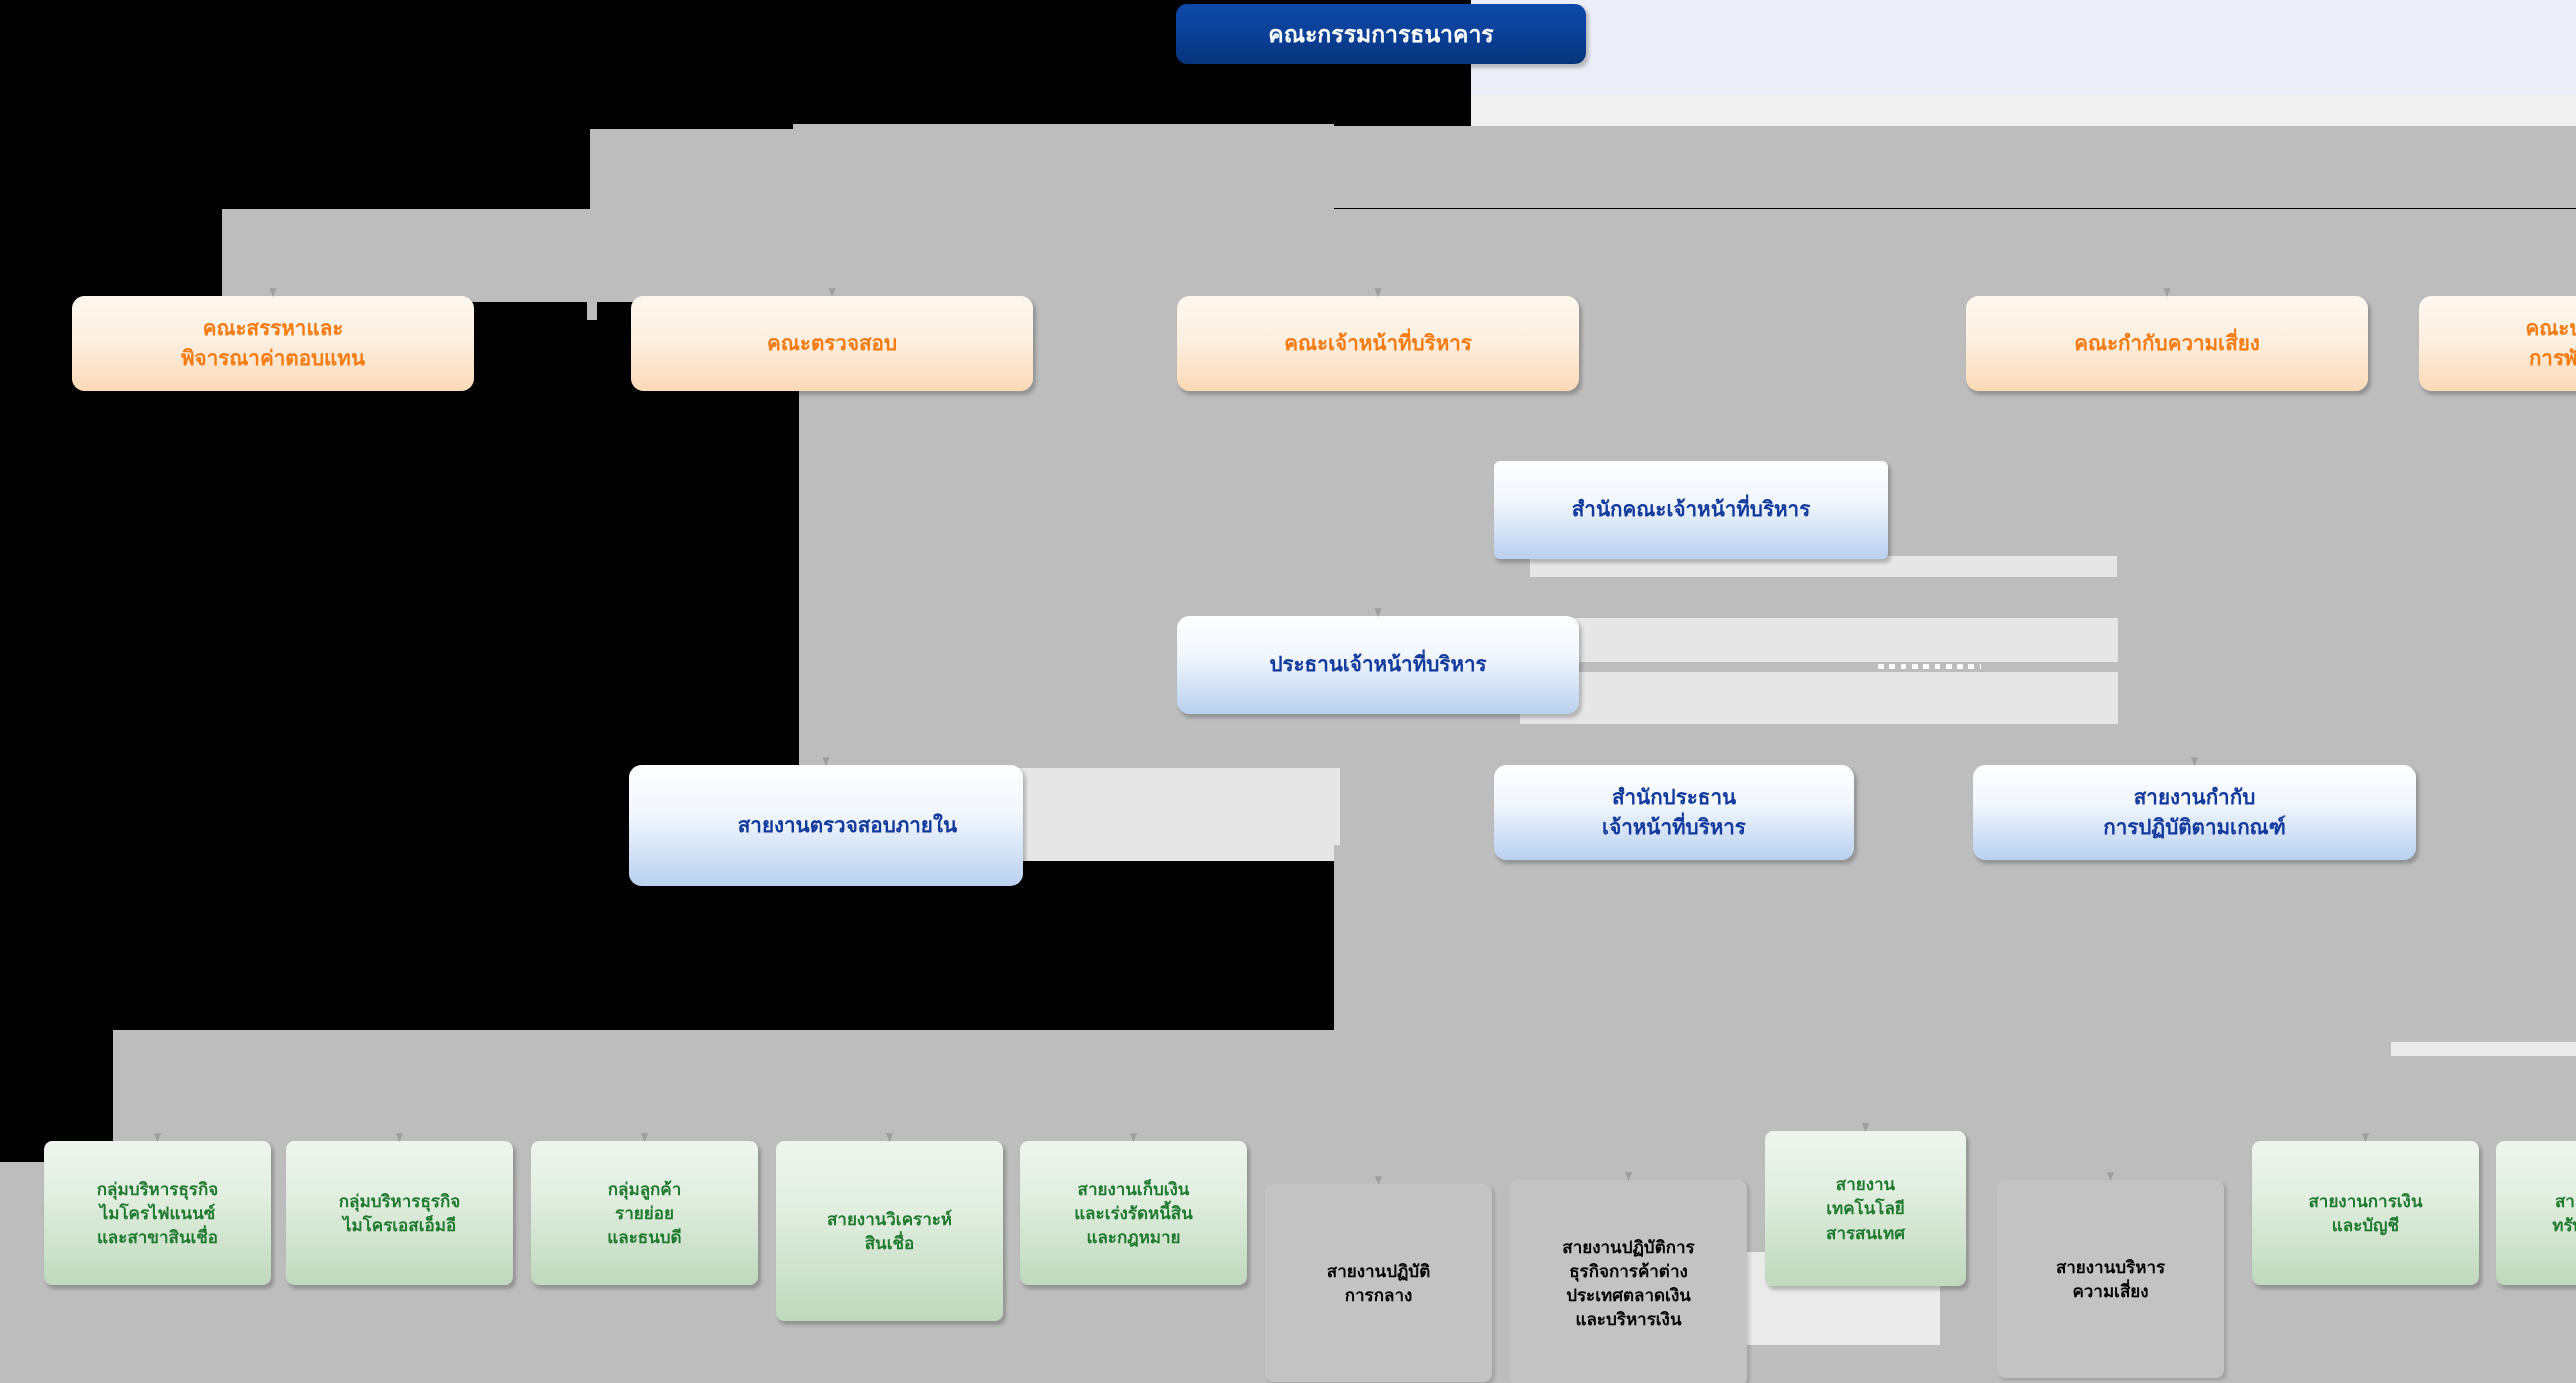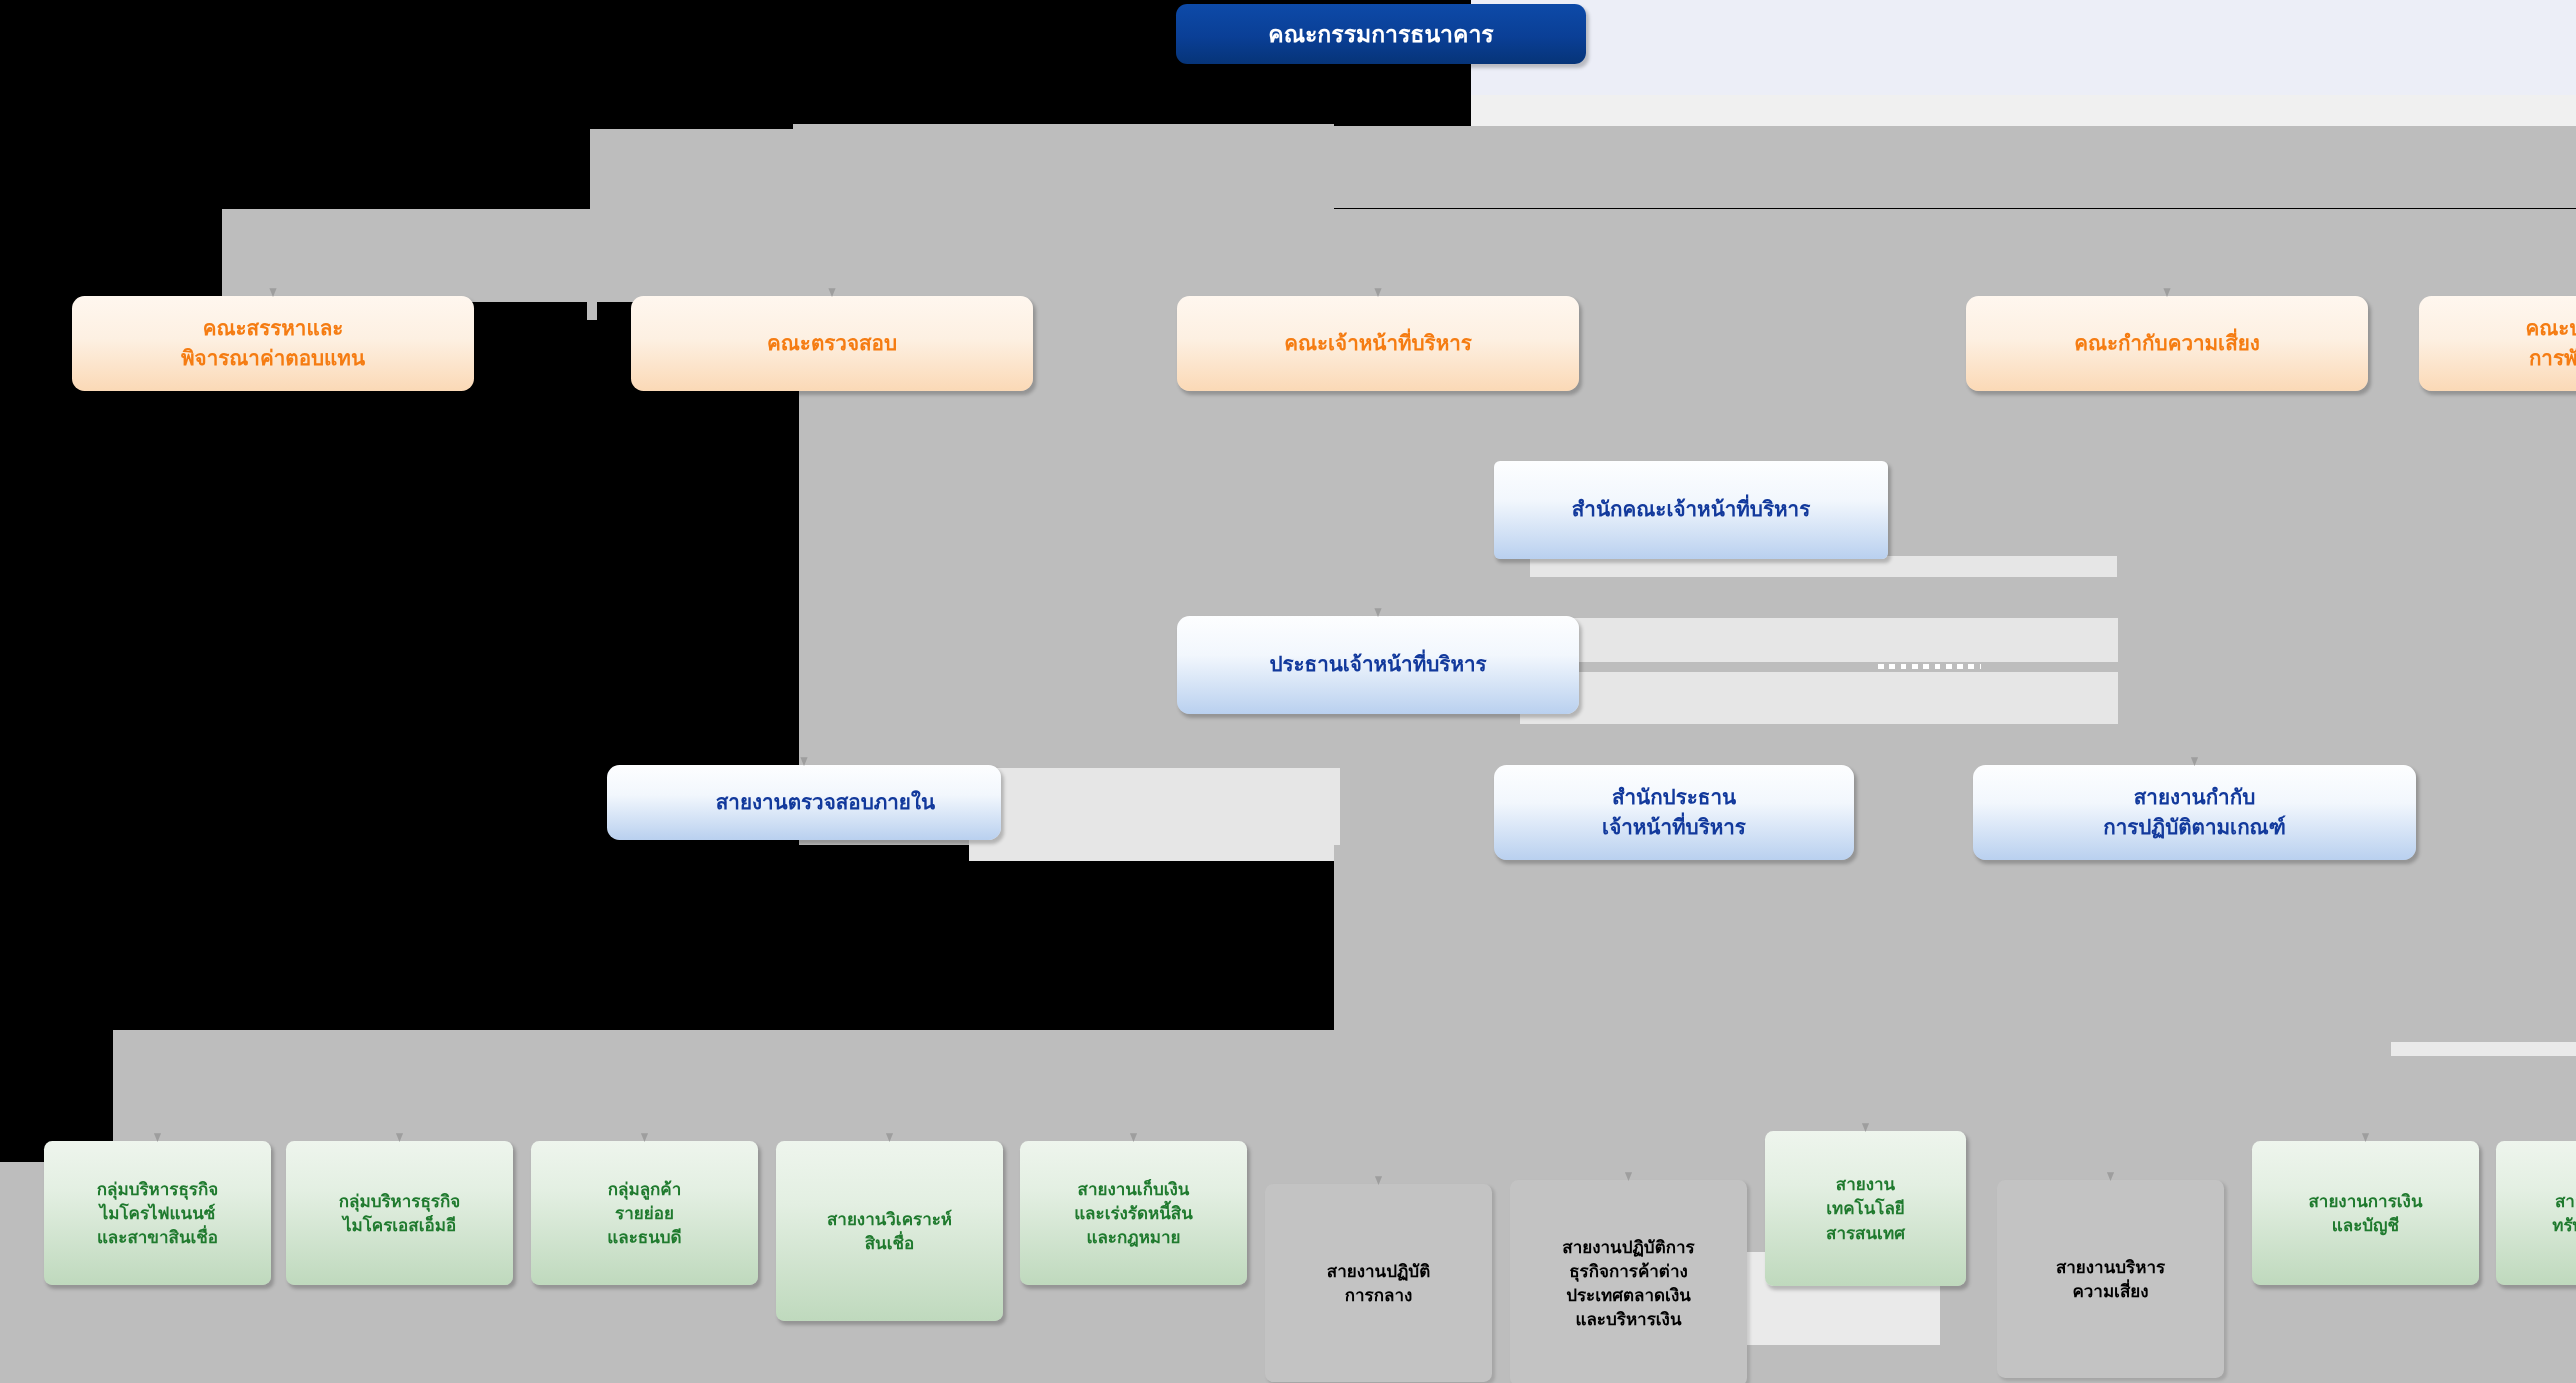--- a/index.html
+++ b/index.html
@@ -138,21 +138,21 @@
 
   <div class="node n-blue" style="left:1450px;top:461px;width:394px;height:98px;border-radius:6px;">
     <span>สำนักคณะเจ้าหน้าที่บริหาร</span>
   </div>
 
   <div class="node n-blue" style="left:1133px;top:616px;width:402px;height:98px;">
     <span class="notch"></span>
     <span>ประธานเจ้าหน้าที่บริหาร</span>
   </div>
 
-  <div class="node n-blue" style="left:563px;top:765px;width:394px;height:75px;padding-left:48px;">
+  <div class="node n-blue" style="left:585px;top:765px;width:394px;height:121px;padding-left:48px;">
     <span class="notch"></span>
     <span>สายงานตรวจสอบภายใน</span>
   </div>
 
   <div class="node n-blue" style="left:1450px;top:765px;width:360px;height:95px;">
     <span>สำนักประธาน
 เจ้าหน้าที่บริหาร</span>
   </div>
 
   <div class="node n-blue" style="left:1929px;top:765px;width:443px;height:95px;">

